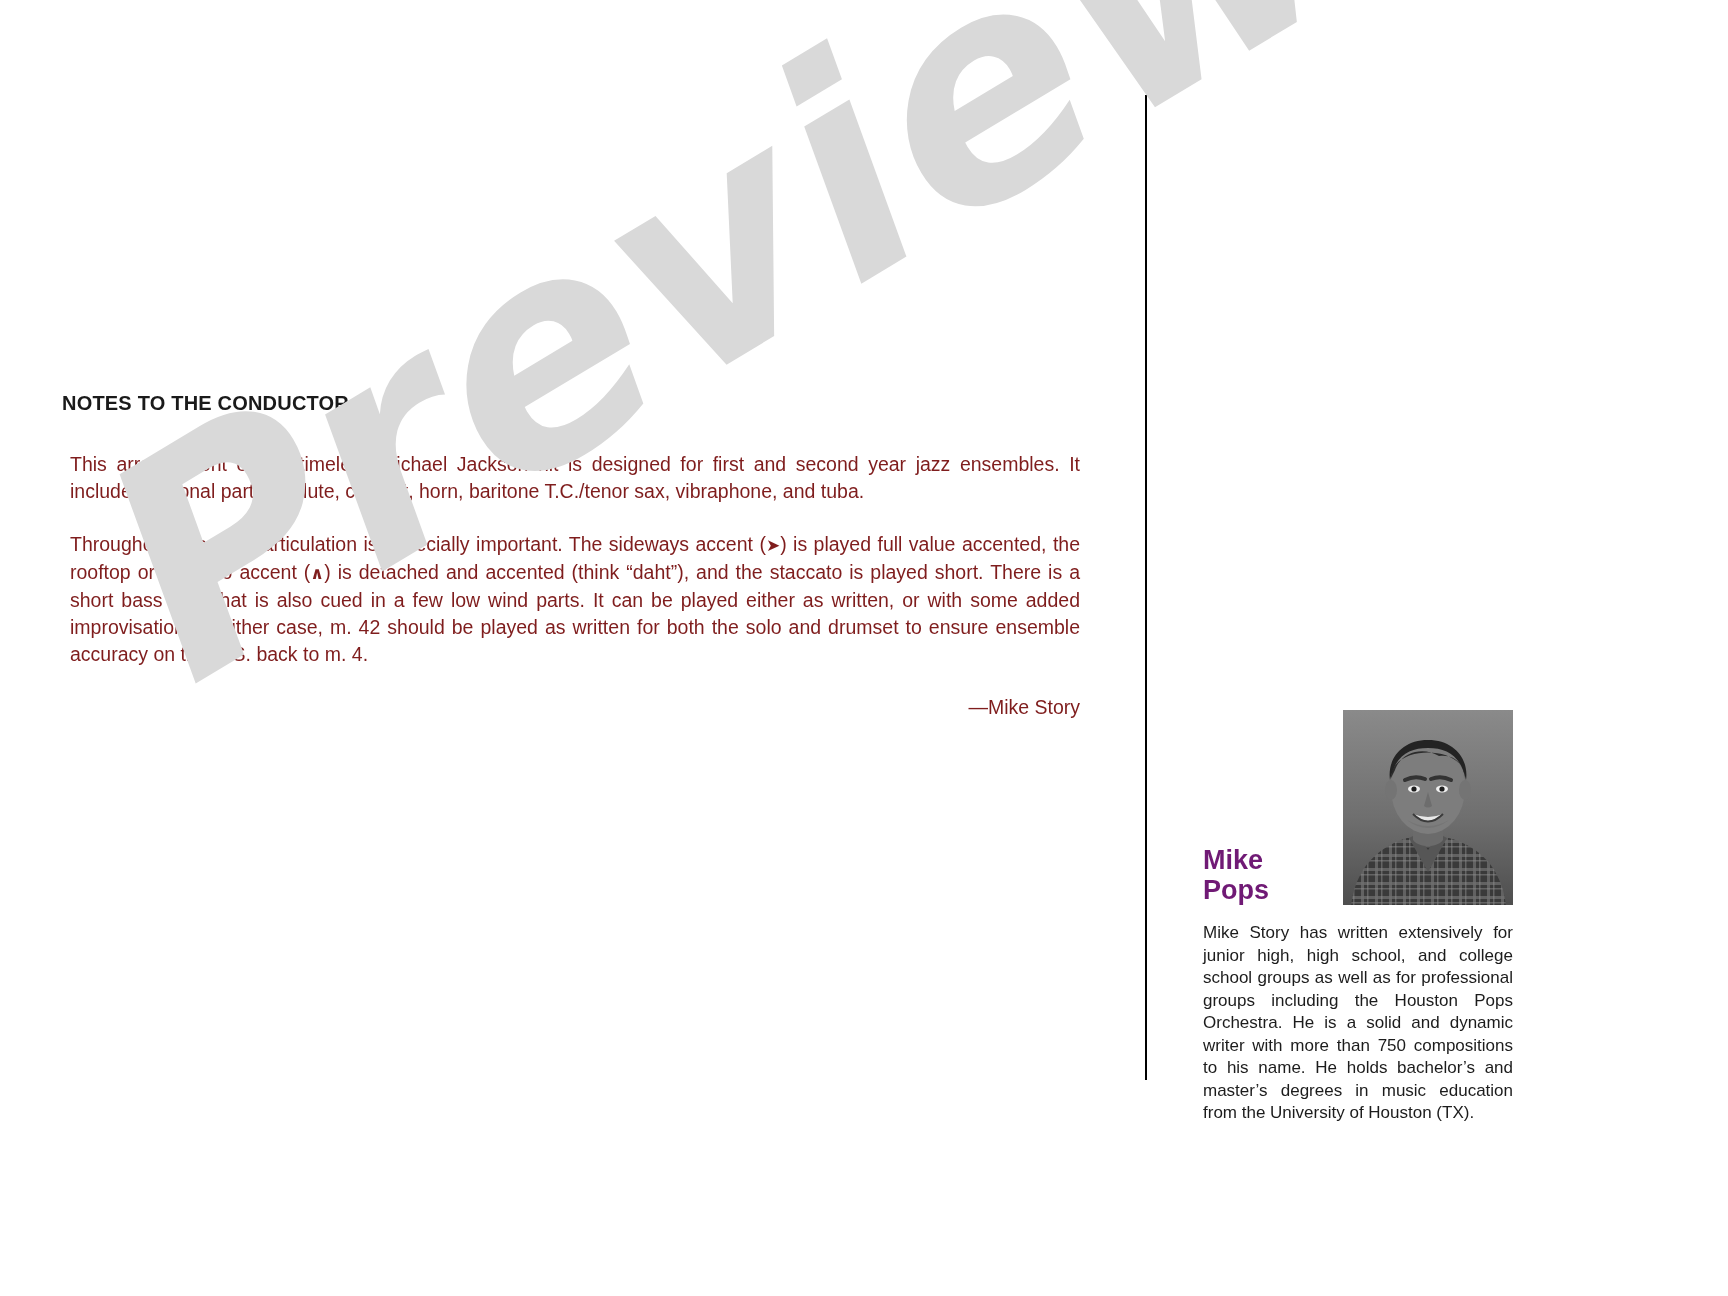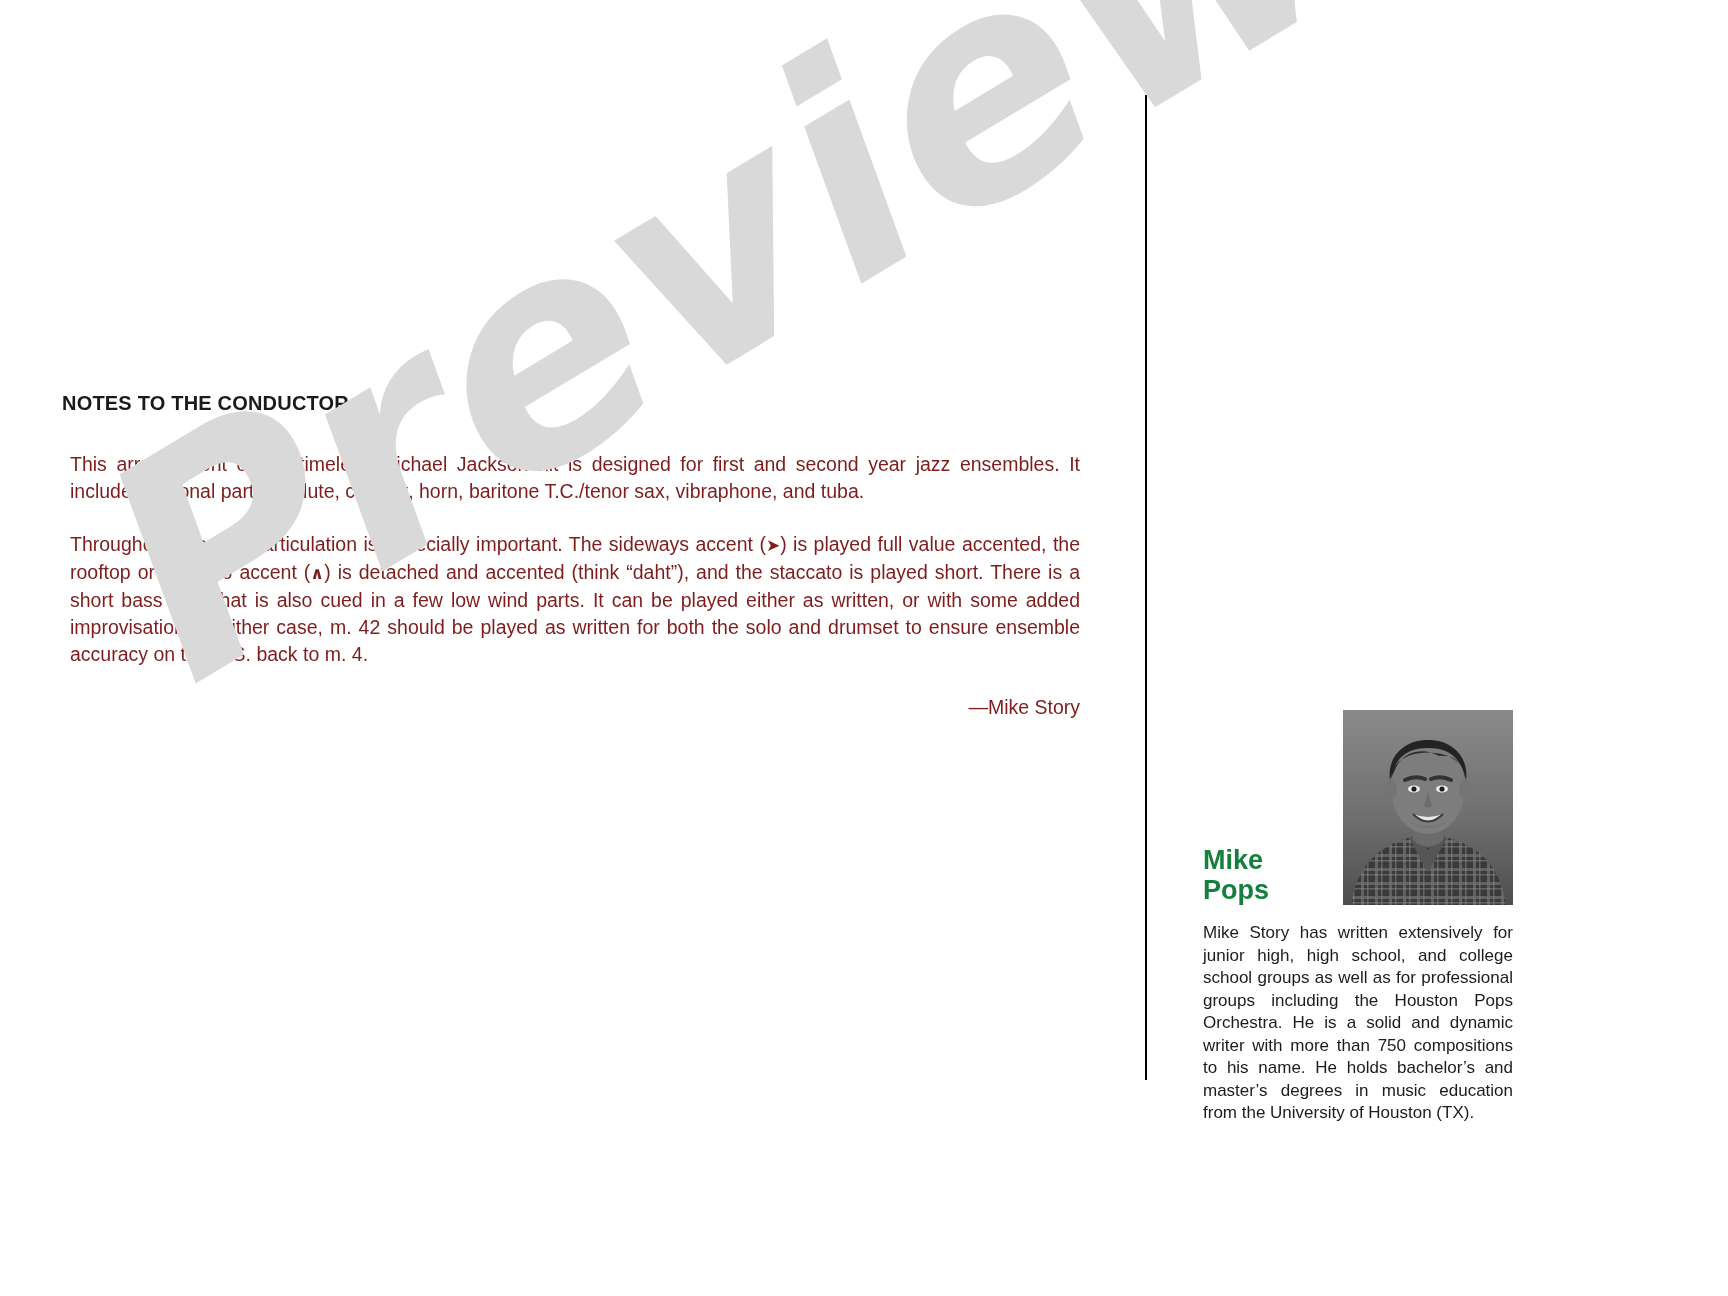--- a/index.html
+++ b/index.html
@@ -106,21 +106,21 @@
     position: relative;
     height: 200px;
   }
   #bio .bio-name {
     position: absolute;
     left: 0;
     top: 145px;
     font-size: 27px;
     font-weight: bold;
     line-height: 30px;
-    color: #15803d;
+    color: #701a75;
   }
   #bio .bio-photo {
     position: absolute;
     right: 0;
     top: 10px;
     width: 170px;
     height: 195px;
     overflow: hidden;
     background: #6d6d6d;
   }

